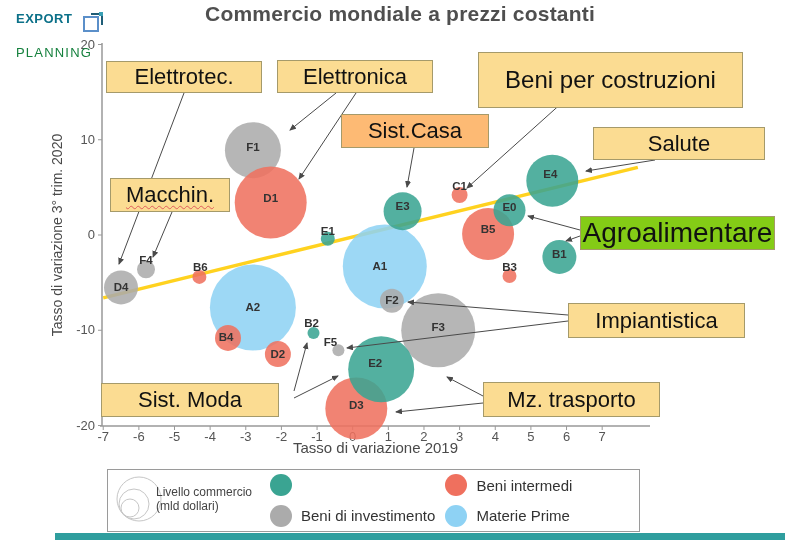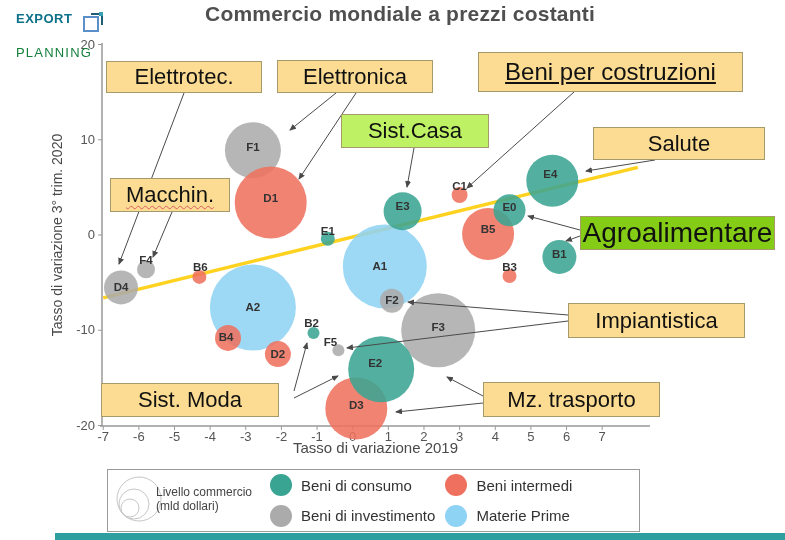--- a/index.html
+++ b/index.html
@@ -193,21 +193,20 @@
       <circle cx="26" cy="34" r="15" fill="none" stroke="#c6c6c6"></circle>
       <circle cx="22" cy="38" r="9" fill="none" stroke="#c6c6c6"></circle>
     </svg>
     <div class="legend-size-label">
       <div>Livello commercio</div>
       <div>(mld dollari)</div>
     </div>
     <div class="legend-grid" id="legend-grid">
         <div class="legend-item">
           <span class="legend-dot" style="background: rgb(58, 164, 146);"></span>
-          <span>Beni di consumo</span>
         </div>
         <div class="legend-item">
           <span class="legend-dot" style="background: rgb(171, 171, 171);"></span>
           <span>Beni di investimento</span>
         </div>
         <div class="legend-item">
           <span class="legend-dot" style="background: rgb(239, 112, 94);"></span>
           <span>Beni intermedi</span>
         </div>
         <div class="legend-item">
@@ -217,24 +216,24 @@
       </div>
   </div>
 
   <div class="bottom-bar" style="background: rgb(47, 158, 158);"></div>
 <div class="callout" style="left: 106px; top: 61px; width: 156px; height: 32px; font-size: 22px; background: rgb(251, 220, 146); border: 1px solid rgb(165, 154, 106);">
       <span>Elettrotec.</span>
     </div>
     <div class="callout" style="left: 277px; top: 60px; width: 156px; height: 33px; font-size: 22px; background: rgb(251, 220, 146); border: 1px solid rgb(165, 154, 106);">
       <span>Elettronica</span>
     </div>
-    <div class="callout" style="left: 478px; top: 52px; width: 265px; height: 40px; font-size: 24px; background: rgb(251, 220, 146); border: 1px solid rgb(165, 154, 106); text-decoration: underline;">
+    <div class="callout" style="left: 478px; top: 52px; width: 265px; height: 56px; font-size: 24px; background: rgb(251, 220, 146); border: 1px solid rgb(165, 154, 106);">
       <span>Beni per costruzioni</span>
     </div>
-    <div class="callout" style="left: 341px; top: 114px; width: 148px; height: 34px; font-size: 22px; background: #bef264; border: 1px solid rgb(165, 154, 106);">
+    <div class="callout" style="left: 341px; top: 114px; width: 148px; height: 34px; font-size: 22px; background: #fdba74; border: 1px solid rgb(165, 154, 106);">
       <span>Sist.Casa</span>
     </div>
     <div class="callout squiggle" style="left: 110px; top: 178px; width: 120px; height: 34px; font-size: 22px; background: rgb(251, 220, 146); border: 1px solid rgb(165, 154, 106); align-items: center;">
       <span>Macchin.</span>
     </div>
     <div class="callout" style="left: 593px; top: 127px; width: 172px; height: 33px; font-size: 22px; background: rgb(251, 220, 146); border: 1px solid rgb(165, 154, 106);">
       <span>Salute</span>
     </div>
     <div class="callout" style="left: 580px; top: 216px; width: 195px; height: 34px; font-size: 28px; background: #84cc16; border: 1px solid rgb(165, 154, 106);">
       <span>Agroalimentare</span>

